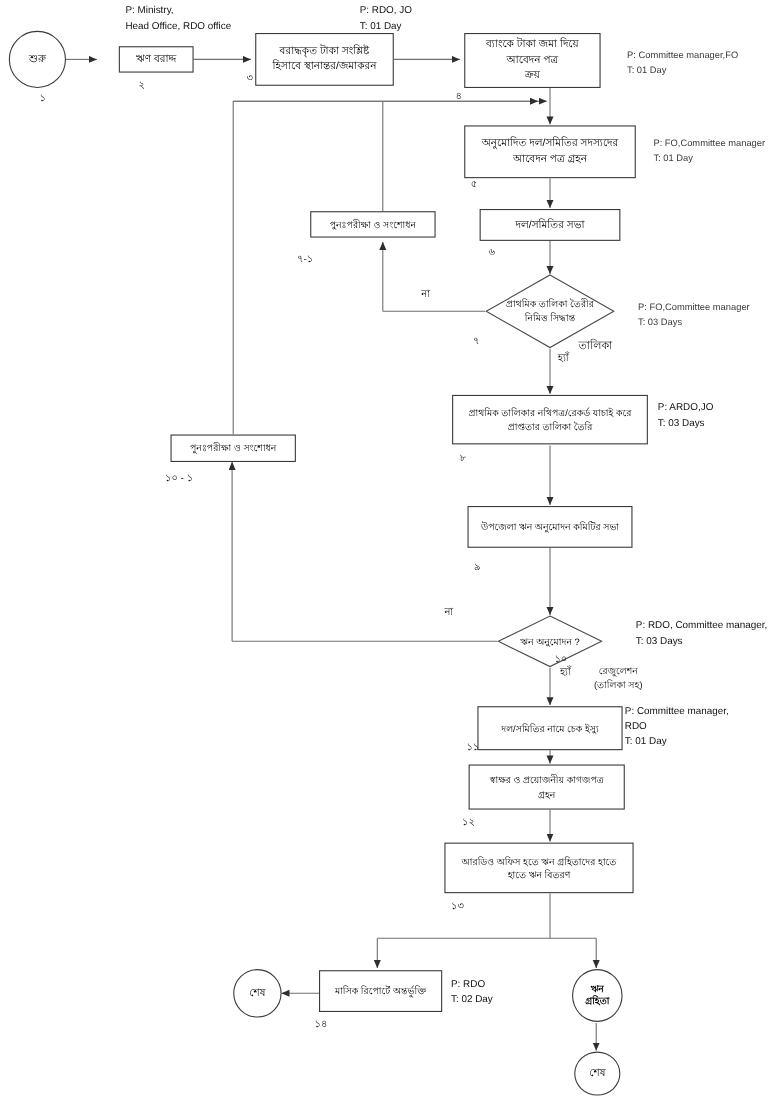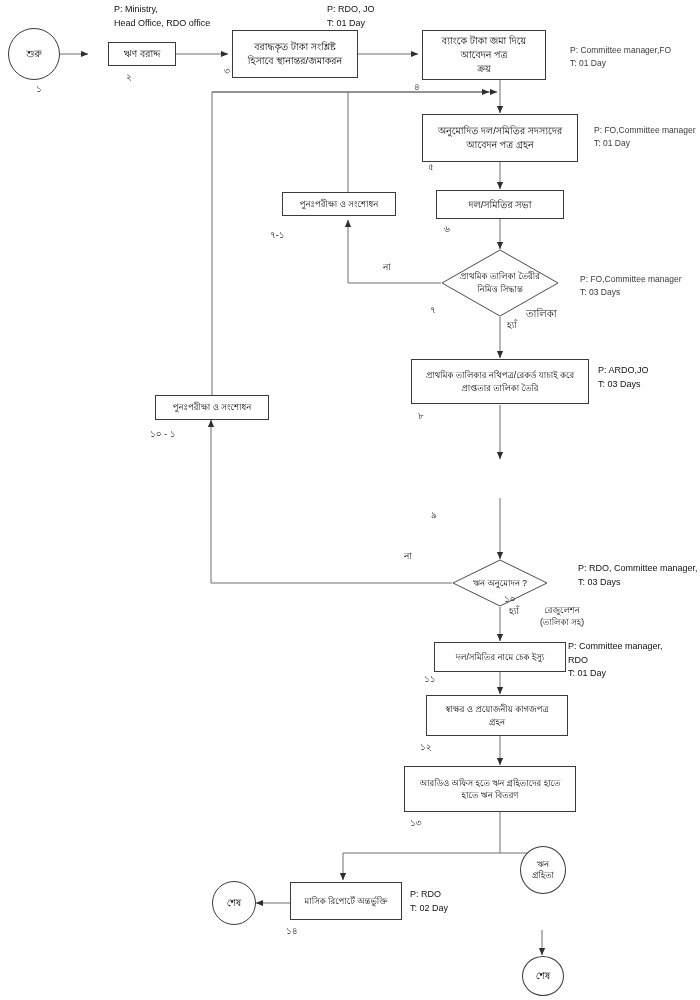--- a/index.html
+++ b/index.html
@@ -201,36 +201,39 @@
 নিমিত্ত সিদ্ধান্ত</div>
   </div>
   <div class="num" style="left:430px; top:303px;">৭</div>
 
   <div class="node proc" style="left:411px; top:359px; width:178px; height:45px;">
     <span class="bn" style="white-space:pre-line; font-size:8.5px;">প্রাথমিক তালিকার নথিপত্র/রেকর্ড যাচাই করে
 প্রাপ্ততার তালিকা তৈরি</span>
   </div>
   <div class="num" style="left:418px; top:409px;">৮</div>
 
+  <div class="node proc" style="left:425px; top:460px; width:150px; height:38px;">
+    <span class="bn" style="font-size:8.5px;">উপজেলা ঋন অনুমোদন কমিটির সভা</span>
+  </div>
   <div class="num" style="left:431px; top:508px;">৯</div>
 
   <div class="node proc" style="left:155px; top:395px; width:114px; height:25px;">
     <span class="bn" style="font-size:8.5px;">পুনঃপরীক্ষা ও সংশোধন</span>
   </div>
   <div class="num" style="left:150px; top:427px;">১০ - ১</div>
 
   <div class="dia-wrap" style="left:452px; top:559px; width:96px; height:48px;">
     <svg width="96" height="48" viewBox="0 0 96 48" xmlns="http://www.w3.org/2000/svg">
       <polygon points="48,1 95,24 48,47 1,24" fill="#ffffff" stroke="#4a4a4a" stroke-width="1"></polygon>
     </svg>
     <div class="dia-label bn" style="font-size:8.5px;">ঋন অনুমোদন ?</div>
   </div>
   <div class="num" style="left:460px; top:592px;margin-left:44px;">১০</div>
 
-  <div class="node proc" style="left:434px; top:642px; width:132px; height:30px;">
+  <div class="node proc" style="left:434px; top:642px; width:132px; height:40px;">
     <span class="bn" style="font-size:8.5px;">দল/সমিতির নামে চেক ইস্যু</span>
   </div>
   <div class="num" style="left:424px; top:672px;">১১</div>
 
   <div class="node proc" style="left:426px; top:695px; width:142px; height:41px;">
     <span class="bn" style="white-space:pre-line; font-size:8.5px;">স্বাক্ষর ও প্রয়োজনীয় কাগজপত্র
 গ্রহন</span>
   </div>
   <div class="num" style="left:420px; top:740px;">১২</div>
 
@@ -242,21 +245,21 @@
 
   <div class="node proc" style="left:290px; top:882px; width:112px; height:38px;">
     <span class="bn" style="font-size:8.5px;">মাসিক রিপোর্টে অন্তর্ভুক্তি</span>
   </div>
   <div class="num" style="left:286px; top:924px;">১৪</div>
 
   <div class="node term" style="left:212px; top:881px; width:44px; height:44px;">
     <span class="bn">শেষ</span>
   </div>
 
-  <div class="node term" style="left:520px; top:846px; width:46px; height:48px;">
+  <div class="node term" style="left:520px; top:881px; width:46px; height:48px;font-weight:bold;">
     <span class="bn" style="white-space:pre-line; font-size:8.5px;">ঋন
 গ্রহিতা</span>
   </div>
 
   <div class="node term" style="left:522px; top:956px; width:42px; height:40px;">
     <span class="bn">শেষ</span>
   </div>
 
   <div class="ann ann-dark" style="left:114px; top:3px; font-size:9px;">P:  Ministry,
       Head Office, RDO office</div>

